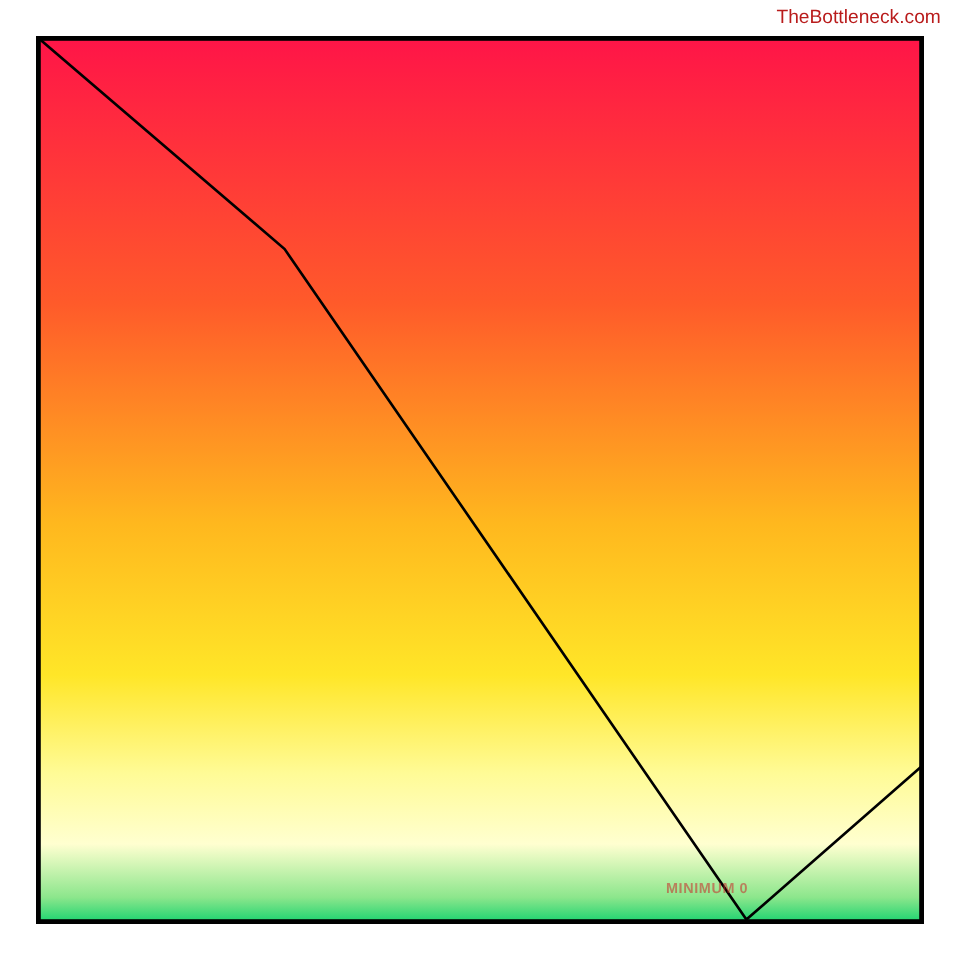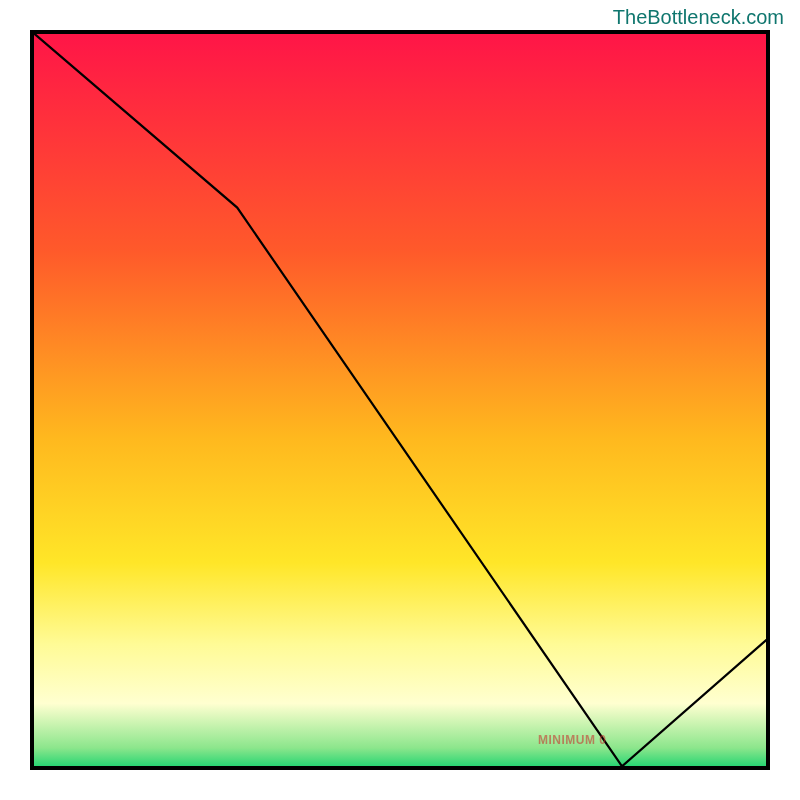--- a/index.html
+++ b/index.html
@@ -8,22 +8,22 @@
     width: 800px;
     height: 800px;
     background: #ffffff;
     overflow: hidden;
     font-family: Arial, Helvetica, sans-serif;
   }
   .watermark {
     position: absolute;
     top: 6px;
     right: 16px;
-    color: #0f766e;
-    font-size: 20px;
+    color: #b91c1c;
+    font-size: 16px;
     font-weight: 500;
   }
   .plot-frame {
     position: absolute;
     top: 30px;
     left: 30px;
     width: 740px;
     height: 740px;
     border: 4px solid #000;
     box-sizing: border-box;
@@ -62,13 +62,13 @@
         <stop offset="97%" stop-color="#8ce68c"></stop>
         <stop offset="100%" stop-color="#14d26e"></stop>
       </linearGradient>
   </defs>
   <rect x="0" y="0" width="740" height="740" fill="url(#bg-grad)"></rect>
   <path id="curve" fill="none" stroke="#000" stroke-width="2.2" d="M0.0,0.0L207.2,177.6L592.0,736.3L740.0,606.8"></path>
 </svg>
 
 <div class="plot-frame"></div>
 
-<div class="annotation" style="left:538px; top:733px;">MINIMUM 0</div>
+<div class="annotation" style="left:555px; top:733px;">MINIMUM 0</div>
 
 </body></html>

